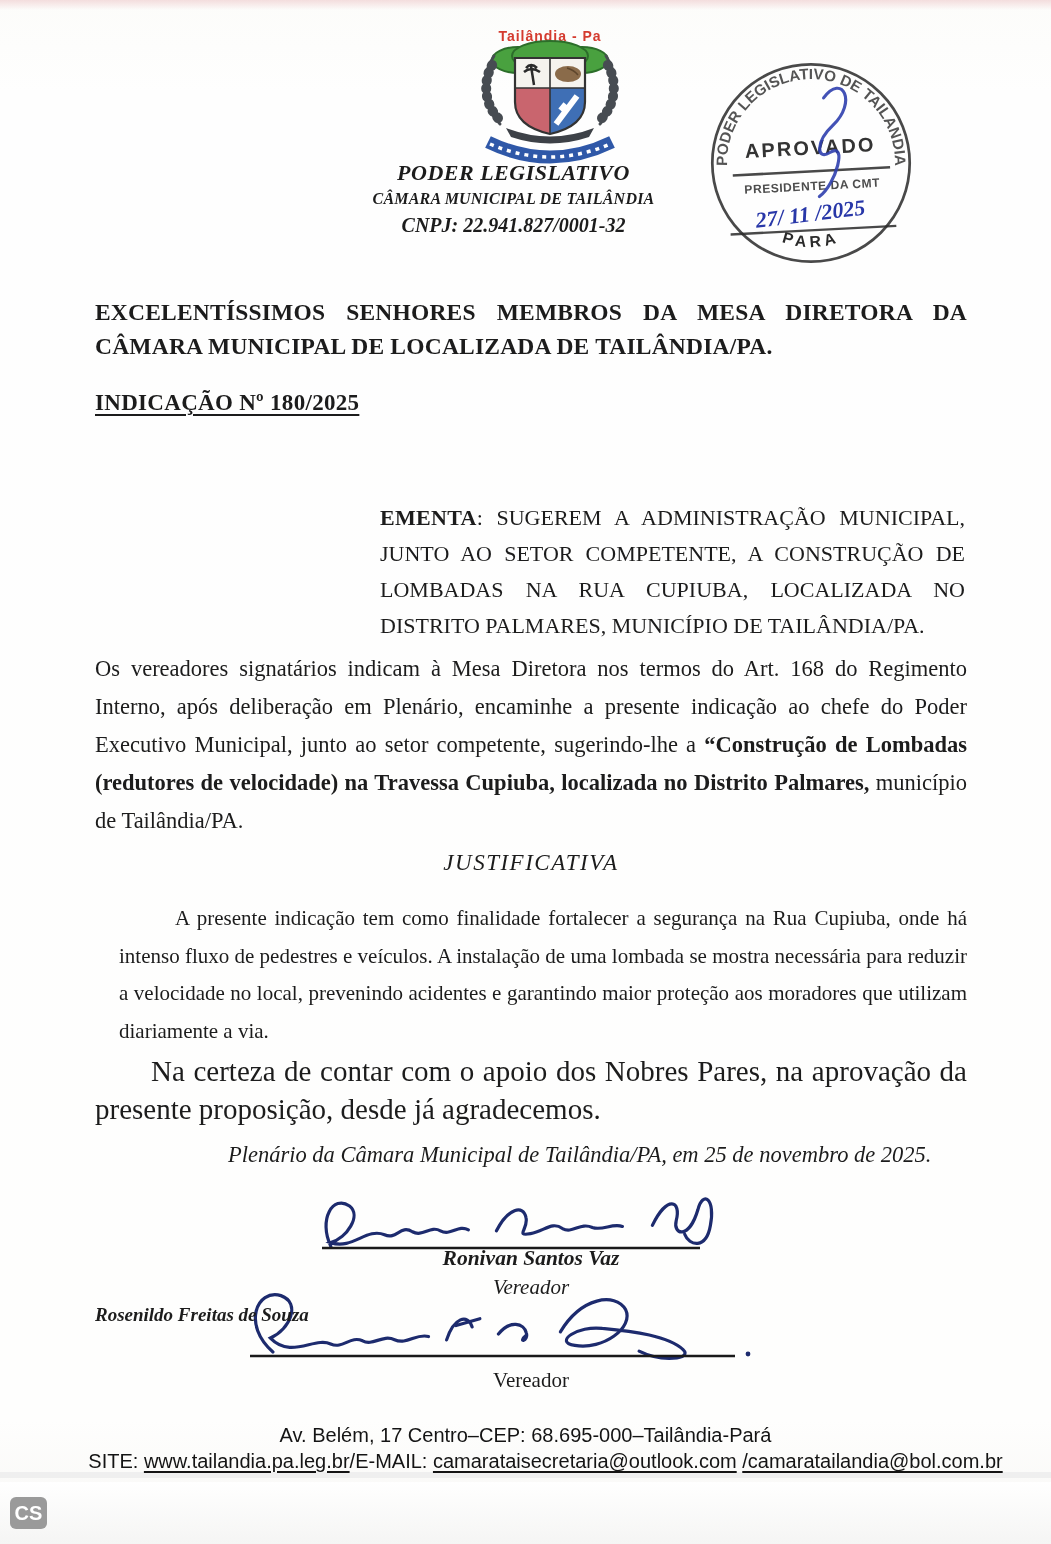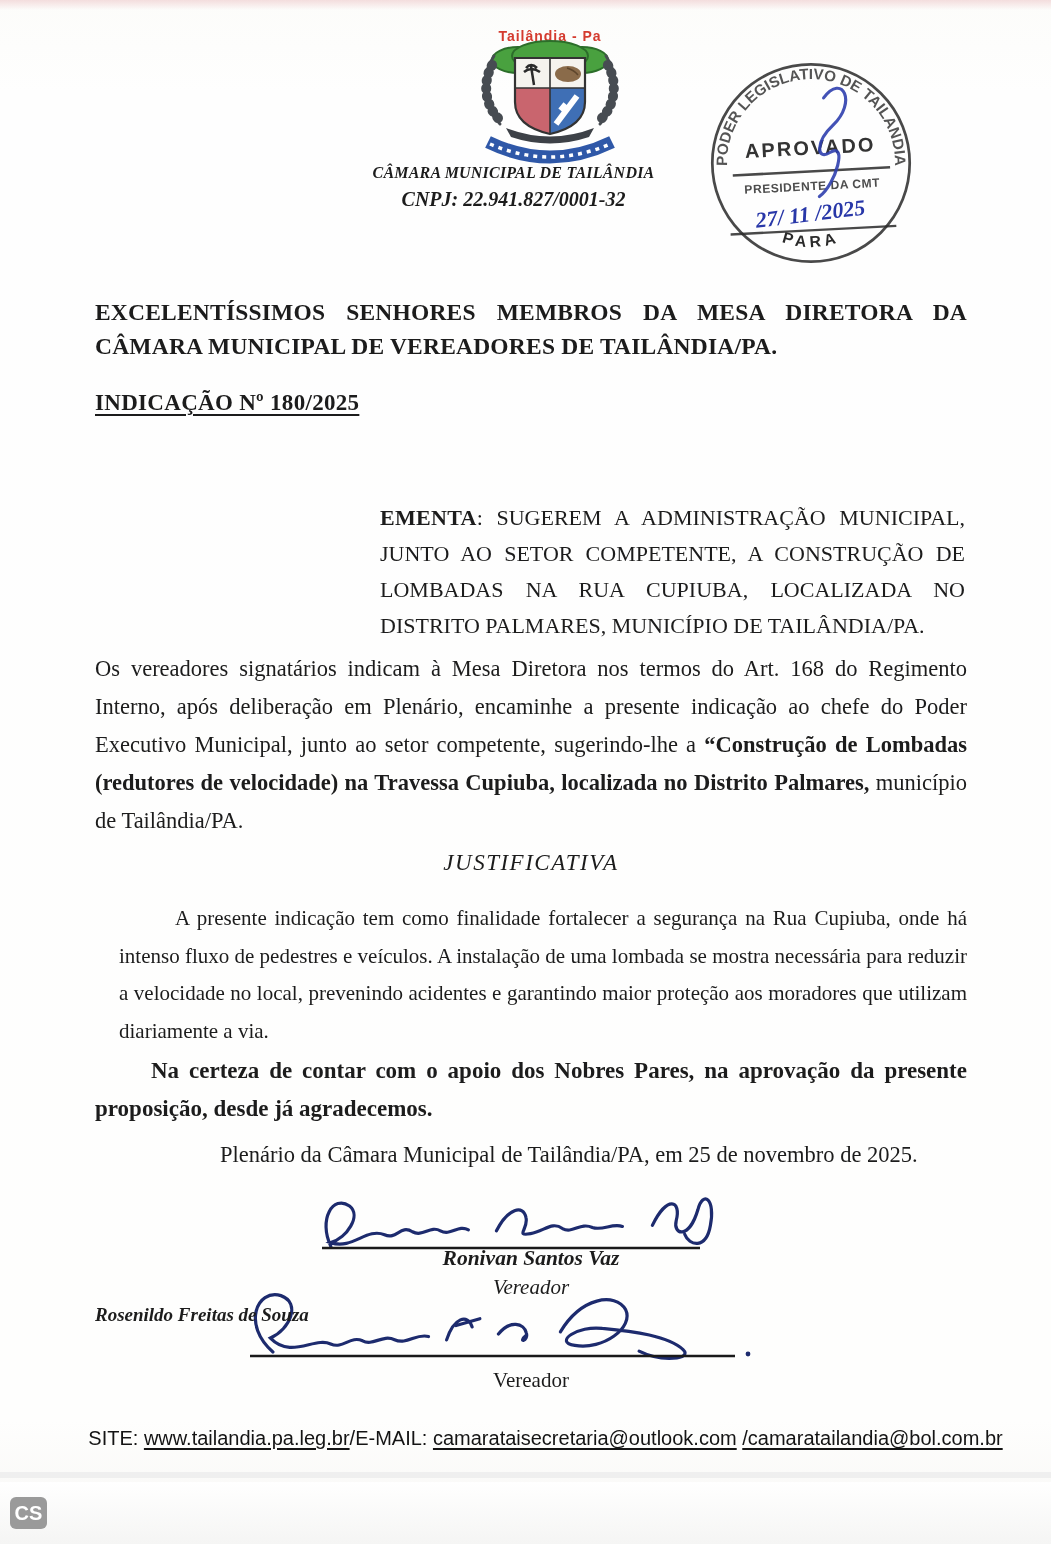--- a/index.html
+++ b/index.html
@@ -29,22 +29,22 @@
   .addressee{top:295px;font-size:23.5px;font-weight:bold;line-height:34px;
       text-align:justify;letter-spacing:.2px;}
   .indicacao{top:390px;font-size:23px;font-weight:bold;text-decoration:underline;
       text-underline-offset:4px;letter-spacing:.3px;}
   .ementa{left:380px;right:86px;top:476px;font-size:22px;line-height:36px;text-align:justify;margin-top:24px;}
   .ementa b{letter-spacing:.3px;}
   .bodypar{top:650px;font-size:22.5px;line-height:38px;text-align:justify;}
   .just-title{top:850px;text-align:center;font-weight:normal;font-style:italic;
       font-size:23px;letter-spacing:1.5px;}
   .p1{top:900px;font-size:21px;line-height:37.5px;text-align:justify;text-indent:56px;margin-left:24px;}
-  .p2{top:1052px;font-size:23px;line-height:38px;text-align:justify;text-indent:56px;font-weight:bold;}
-  .place-date{left:220px;top:1142px;font-size:22.5px;}
+  .p2{top:1052px;font-size:29px;line-height:38px;text-align:justify;text-indent:56px;}
+  .place-date{left:228px;top:1142px;font-size:22.5px;font-style:italic;}
 
   
   .sig-svg1{left:300px;top:1178px;width:440px;height:78px;}
   .sig-name1{top:1246px;text-align:center;font-size:21.5px;font-weight:bold;font-style:italic;}
   .sig-role1{top:1275px;text-align:center;font-size:21px;font-style:italic;}
   .sig-svg2{left:230px;top:1272px;width:540px;height:100px;}
   .sig-name2{top:1304px;text-align:left;font-size:19px;font-weight:bold;font-style:italic;}
   .sig-role2{top:1368px;text-align:center;font-size:21px;}
   .centerblock{left:95px;right:84px;}
 
@@ -109,20 +109,21 @@
   </g>
 
   <path d="M 76 104 Q 120 121 164 104 L 159 113 Q 120 126 81 113 Z" fill="#3d4147"></path>
   <g>
     <path d="M 58 118 Q 120 148 182 118" stroke="#2f58a8" stroke-width="13" fill="none"></path>
     <path d="M 60 120 Q 120 146 180 120" stroke="#ffffff" stroke-width="3.5" fill="none" stroke-dasharray="4 5"></path>
   </g>
 </svg>
 
 <div class="abs org-block">
+  <div class="org-l1">PODER LEGISLATIVO</div>
   <div class="org-l2">CÂMARA MUNICIPAL DE TAILÂNDIA</div>
   <div class="org-l3">CNPJ: 22.941.827/0001-32</div>
 </div>
 
 <svg class="abs stamp" viewBox="0 0 200 200">
   <circle cx="100" cy="100" r="94" fill="rgba(255,255,255,0)" stroke="#2a2a2a" stroke-width="2.6" opacity=".85"></circle>
   <defs>
     <path id="arcTop" d="M 22.7 120.7 A 80 80 0 1 1 177.3 120.7"></path>
     <path id="arcBottom" d="M 60 169.3 A 80 80 0 0 0 140 169.3"></path>
   </defs>
@@ -135,21 +136,21 @@
   <g transform="rotate(-3 100 100)">
     <text x="100" y="92" text-anchor="middle" font-family="Liberation Sans, sans-serif" font-size="19" font-weight="bold" letter-spacing="2" fill="#333">APROVADO</text>
     <line x1="25" y1="108" x2="175" y2="108" stroke="#2a2a2a" stroke-width="2.4" opacity=".85"></line>
     <text x="100" y="126" text-anchor="middle" font-family="Liberation Sans, sans-serif" font-size="11.5" font-weight="bold" letter-spacing=".5" fill="#3a3a3a" opacity=".9">PRESIDENTE DA CMT</text>
     <text x="97" y="155" text-anchor="middle" font-family="Liberation Serif, serif" font-size="21" font-style="italic" font-weight="bold" fill="#2837a8" transform="rotate(-4 100 150)">27/ 11 /2025</text>
     <line x1="20" y1="164" x2="178" y2="164" stroke="#2a2a2a" stroke-width="2.2" opacity=".85"></line>
   </g>
   <path d="M 112 38 C 130 14 144 42 121 64 C 104 80 105 98 118 90 C 135 79 124 120 108 132" stroke="#2f3fae" stroke-width="3" fill="none" stroke-linecap="round" opacity=".9"></path>
 </svg>
 
-<div class="abs docblock addressee">EXCELENTÍSSIMOS SENHORES MEMBROS DA MESA DIRETORA DA CÂMARA MUNICIPAL DE VEREADORES DE TAILÂNDIA/PA.</div>
+<div class="abs docblock addressee">EXCELENTÍSSIMOS SENHORES MEMBROS DA MESA DIRETORA DA CÂMARA MUNICIPAL DE LOCALIZADA DE TAILÂNDIA/PA.</div>
 
 <div class="abs docblock indicacao">INDICAÇÃO Nº 180/2025</div>
 
 <div class="abs ementa">
   <b>EMENTA</b><span>: SUGEREM A ADMINISTRAÇÃO MUNICIPAL, JUNTO AO SETOR COMPETENTE, A CONSTRUÇÃO DE LOMBADAS NA RUA CUPIUBA, LOCALIZADA NO DISTRITO PALMARES, MUNICÍPIO DE TAILÂNDIA/PA.</span>
 </div>
 
 <div class="abs docblock bodypar">
   <span>Os vereadores signatários indicam à Mesa Diretora nos termos do Art. 168 do Regimento Interno, após deliberação em Plenário, encaminhe a presente indicação ao chefe do Poder Executivo Municipal, junto ao setor competente, sugerindo-lhe a </span><b>“Construção de Lombadas (redutores de velocidade) na Travessa Cupiuba, localizada no Distrito Palmares,</b><span> município de Tailândia/PA.</span>
 </div>
@@ -178,20 +179,21 @@
     <path d="M 268 62 C 280 48 294 52 296 62 C 298 70 286 72 296 64"></path>
     <path d="M 330 62 C 352 28 386 24 396 42 C 404 60 372 82 344 76 C 322 72 348 56 372 60 C 404 64 438 70 452 84 C 462 94 430 96 408 84"></path>
   </g>
   <line x1="20" y1="84" x2="505" y2="84" stroke="#1a1a1a" stroke-width="2.6"></line>
   <circle cx="518" cy="82" r="2.4" fill="#1d2b6e"></circle>
 </svg>
 <div class="abs centerblock sig-name2">Rosenildo Freitas de Souza</div>
 <div class="abs centerblock sig-role2">Vereador</div>
 
 <div class="abs footer">
+  <div class="footer-line1">Av. Belém, 17 Centro–CEP: 68.695-000–Tailândia-Pará</div>
   <div class="footer-line2">
     <span>SITE:</span>
     <span class="u">www.tailandia.pa.leg.br</span><span>/E-MAIL:</span>
     <span class="u">camarataisecretaria@outlook.com</span>
     <span class="u">/camaratailandia@bol.com.br</span>
   </div>
 </div>
 
 <div class="abs cam-bar">
   <div class="cs-badge">CS</div>

